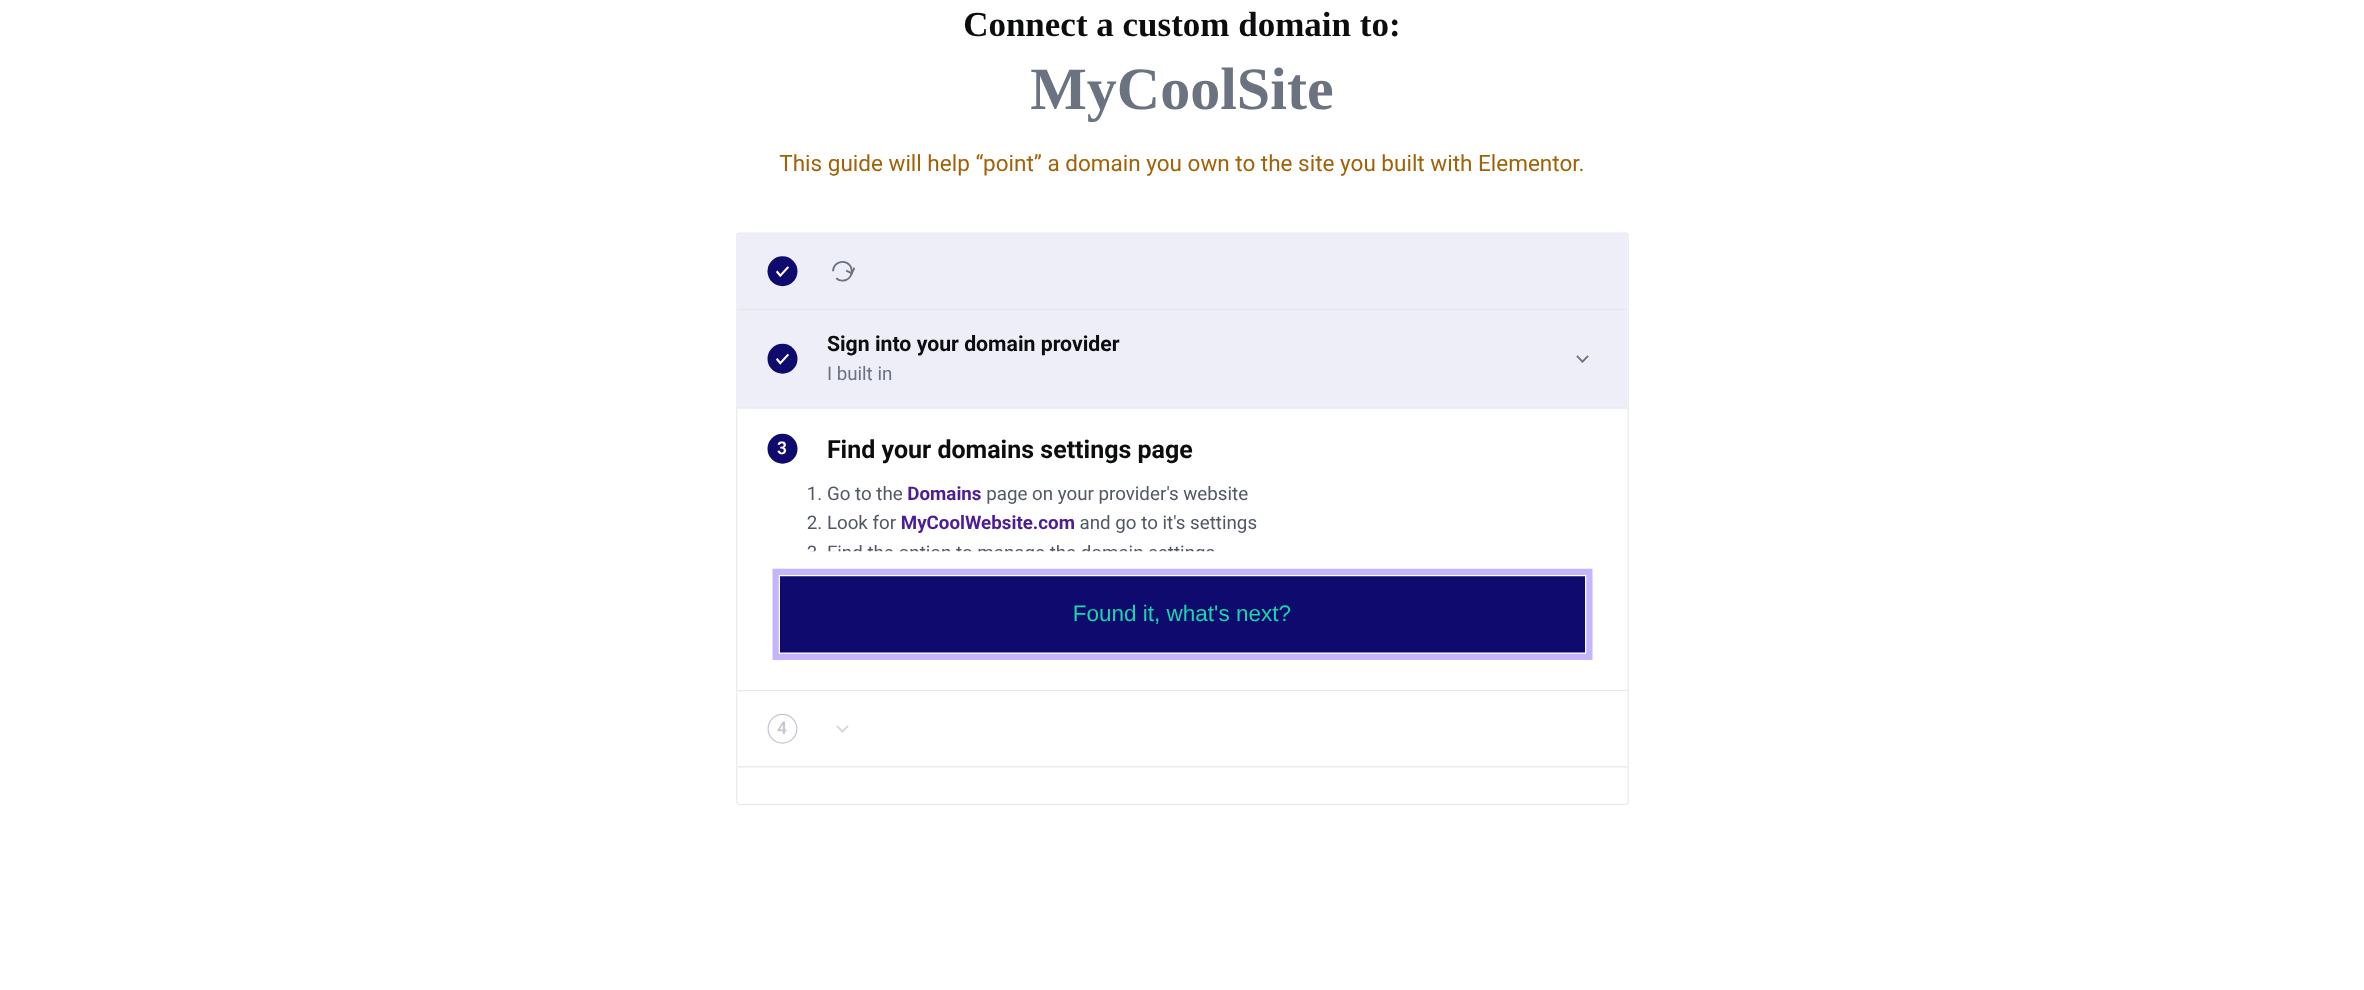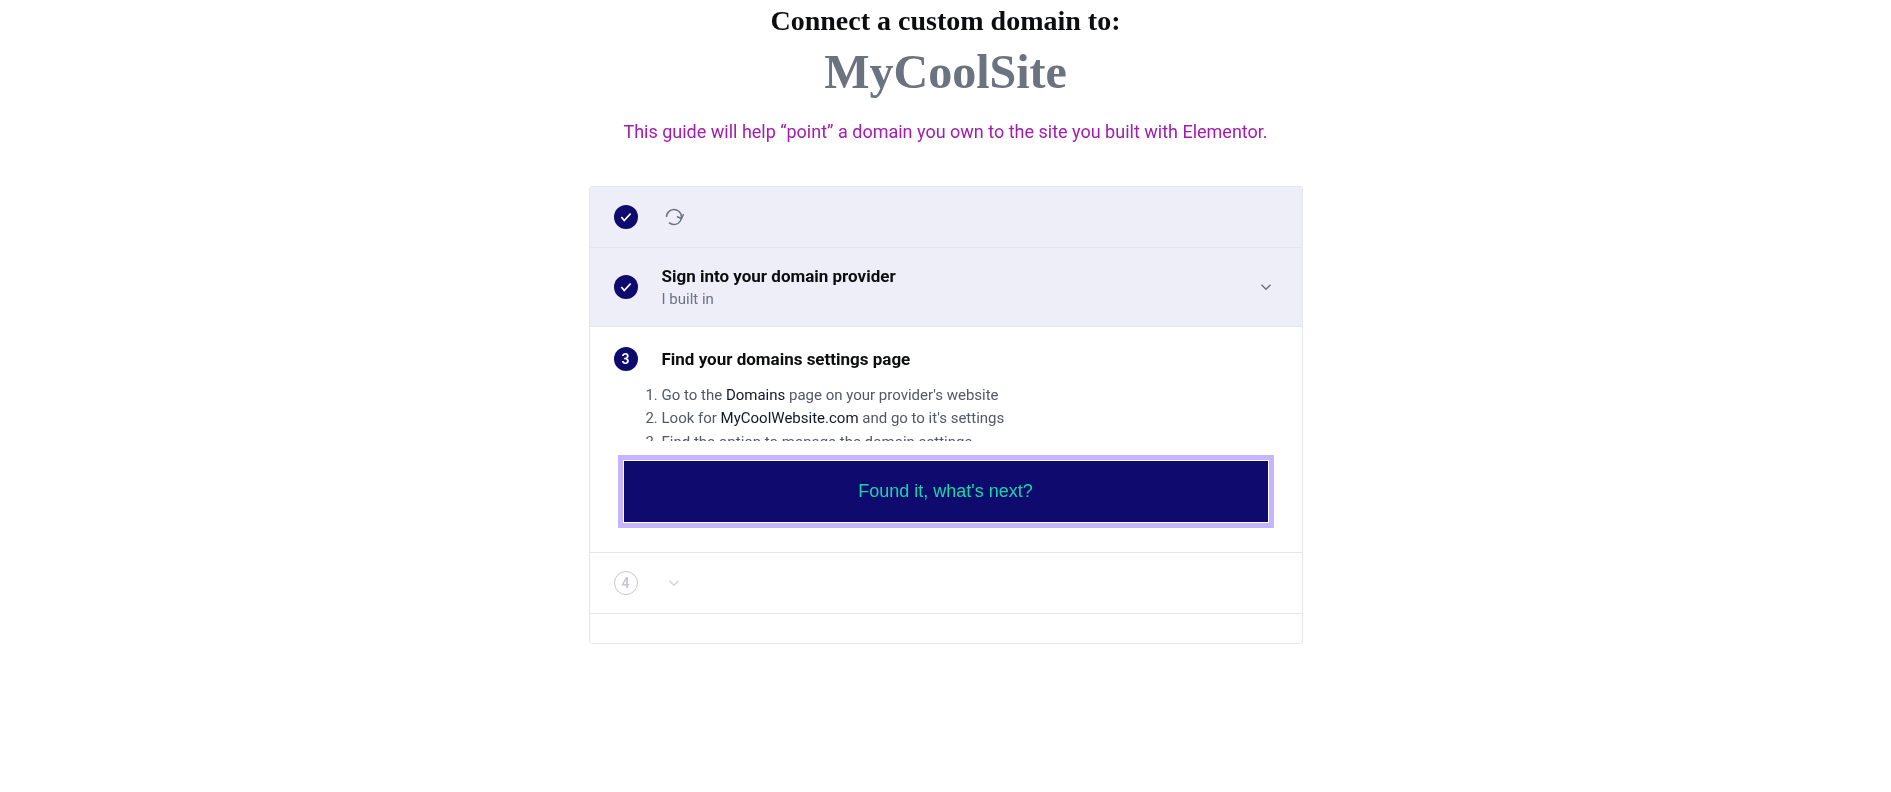--- a/index.html
+++ b/index.html
@@ -21,21 +21,21 @@
     }
     .title-line2 {
       font-family: Georgia, "Times New Roman", serif;
       font-size: 48px;
       font-weight: 700;
       color: #6b7280;
       margin-top: 6px;
     }
     .subtitle {
       font-size: 18px;
-      color: #a21caf;
+      color: #a16207;
       margin-top: 22px;
       text-align: left;
     }
 
     .steps {
       width: 714px;
       margin-top: 44px;
       border: 1px solid #e5e7eb;
       border-radius: 3px;
       overflow: hidden;
@@ -70,31 +70,31 @@
 
     .step-action { width: 24px; height: 24px; display: flex; align-items: center; justify-content: center; color: #6b7280; cursor: pointer; }
     .step-action.muted { color: #d4d6de; }
 
     .step-open {
       background: #fff;
       padding: 20px 24px 24px 24px;
       display: flex; flex-direction: column;
     }
     .step-open-header { display: flex; align-items: center; margin-bottom: 14px; }
-    .step-open-title { font-size: 17px; font-weight: 700; color: #0c0d0e; }
+    .step-open-title { font-size: 20px; font-weight: 700; color: #0c0d0e; }
 
     .instructions {
       font-size: 15px; color: #525865;
       padding-left: 30px;
       max-height: 56px;
       overflow: hidden;
     }
     .instructions ol { padding-left: 18px; }
     .instructions li { margin-bottom: 2px; line-height: 1.45; }
-    .instructions b { color: #0f172a; font-weight: 400; }
+    .instructions b { color: #4c1d95; font-weight: 700; }
 
     .cta-wrap {
       margin: 14px 4px 0 4px;
       border: 5px solid #c4b5fd;
       padding: 1px;
     }
     .cta {
       width: 100%;
       padding: 20px 10px;
       background: #0f0a6e;

